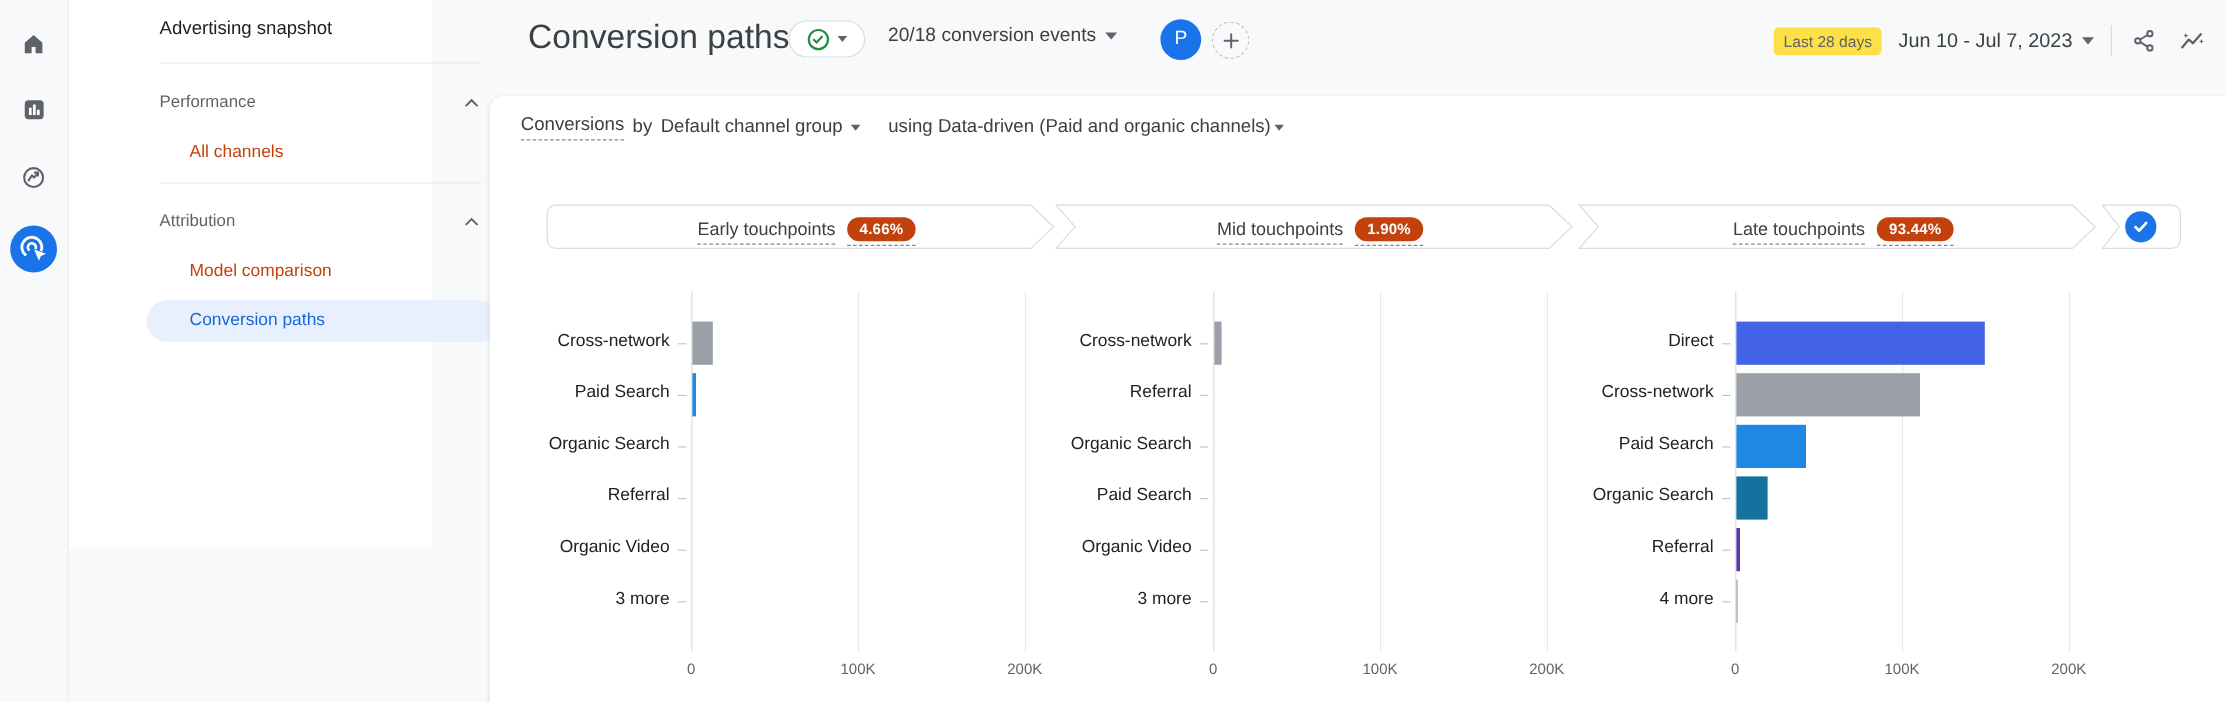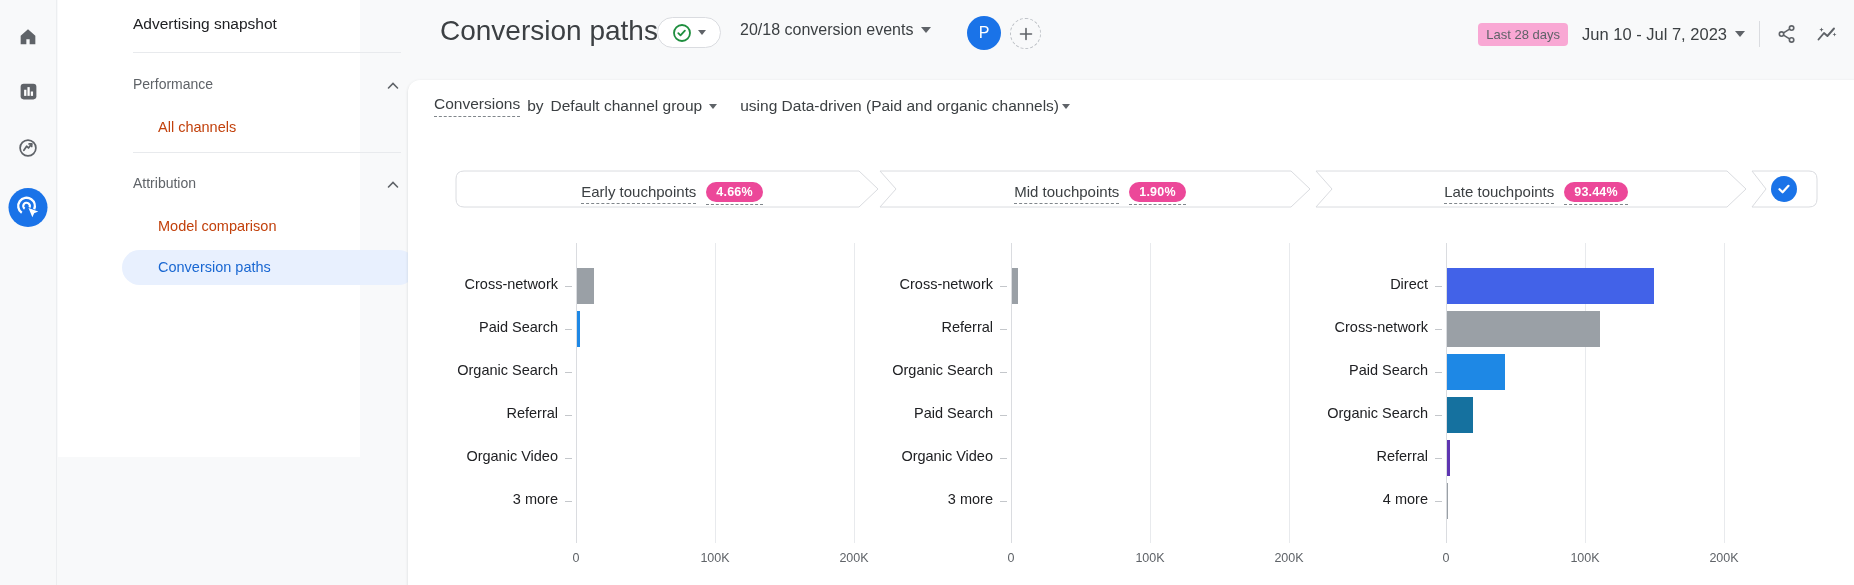--- a/index.html
+++ b/index.html
@@ -21,39 +21,39 @@
   .nav-pill { position:absolute; left:64px; top:250px; width:294px; height:35px; background:#e8f0fe; border-radius:18px; cursor:pointer; }
   .nav-pill .lbl { position:absolute; left:36px; top:9px; font-size:14.5px; color:#1967d2; font-weight:500; }
 
   
   .page-title { position:absolute; left:440px; top:15px; font-size:28px; font-weight:400; color:#3c4043; }
   .verify-pill { position:absolute; left:657px; top:17px; width:64px; height:31px; border:1px solid #dadce0; border-radius:17px; background:#fff; display:flex; align-items:center; justify-content:center; gap:6px; cursor:pointer; }
   .events-dd { position:absolute; left:740px; top:21px; display:flex; align-items:center; gap:8px; font-size:16px; color:#3c4043; cursor:pointer; }
   .avatar { position:absolute; left:967px; top:16px; width:34px; height:34px; border-radius:50%; background:#1a73e8; color:#fff; font-size:16px; font-weight:500; display:flex; align-items:center; justify-content:center; cursor:pointer; }
   .add-user { position:absolute; left:1010px; top:18px; width:31px; height:31px; border:1.5px dashed #bdc1c6; border-radius:50%; color:#5f6368; display:flex; align-items:center; justify-content:center; cursor:pointer; }
   .header-right { position:absolute; right:14px; top:18px; height:32px; display:flex; align-items:center; gap:14px; }
-  .preset-chip { background:#f9a8d4; border-radius:4px; padding:4px 8px; font-size:13px; color:#5f6368; cursor:pointer; }
+  .preset-chip { background:#fde047; border-radius:4px; padding:4px 8px; font-size:13px; color:#5f6368; cursor:pointer; }
   .date-text { font-size:16.5px; color:#3c4043; font-weight:500; cursor:pointer; display:flex; align-items:center; gap:8px; }
   .vdiv { width:1px; height:26px; background:#dadce0; }
   .hicon { width:26px; height:26px; display:flex; align-items:center; justify-content:center; cursor:pointer; }
 
   .caret { width:0; height:0; border-left:5px solid transparent; border-right:5px solid transparent; border-top:6px solid #5f6368; display:inline-block; }
 
   
   .card { position:absolute; left:408px; top:80px; width:1450px; height:510px; background:#fff; border-radius:12px 0 0 0; box-shadow:0 1px 3px rgba(60,64,67,.18); }
   .dim-line { position:absolute; left:434px; top:95px; font-size:15.5px; font-weight:500; color:#3c4043; display:flex; align-items:center; gap:7px; }
   .dashed-u { border-bottom:1px dashed #80868b; padding-bottom:3px; }
 
   
   .tp { position:absolute; top:170px; height:46px; }
   .tp svg { position:absolute; left:0; top:0; }
   .tp .tp-content { position:absolute; inset:0; display:flex; align-items:center; justify-content:center; gap:10px; padding-left:10px; }
   .tp-label { font-size:15px; font-weight:500; color:#3c4043; border-bottom:1px dashed #80868b; padding-bottom:3px; }
   .tp-badge-wrap { border-bottom:1px dashed #80868b; padding-bottom:4px; }
-  .tp-badge { background:#ec4899; color:#fff; font-size:12.5px; font-weight:700; border-radius:11px; padding:3px 10px; letter-spacing:.2px; }
+  .tp-badge { background:#c2410c; color:#fff; font-size:12.5px; font-weight:700; border-radius:11px; padding:3px 10px; letter-spacing:.2px; }
   .tp-check { position:absolute; left:1751px; top:170px; width:67px; height:38px; }
   .blue-check { position:absolute; left:20px; top:6px; width:26px; height:26px; border-radius:50%; background:#1a73e8; display:flex; align-items:center; justify-content:center; cursor:pointer; }
 
   
   .chart { position:absolute; top:243px; width:560px; height:330px; }
   .gridline { position:absolute; top:0; width:1px; height:300px; background:#e8eaed; }
   .gridline.zero { background:#dadce0; }
   .rows { position:absolute; left:0; top:22px; right:0; }
   .row { position:relative; height:43px; }
   .row .lbl { position:absolute; left:0; top:11px; width:222px; text-align:right; font-size:14.5px; color:#202124; white-space:nowrap; }

